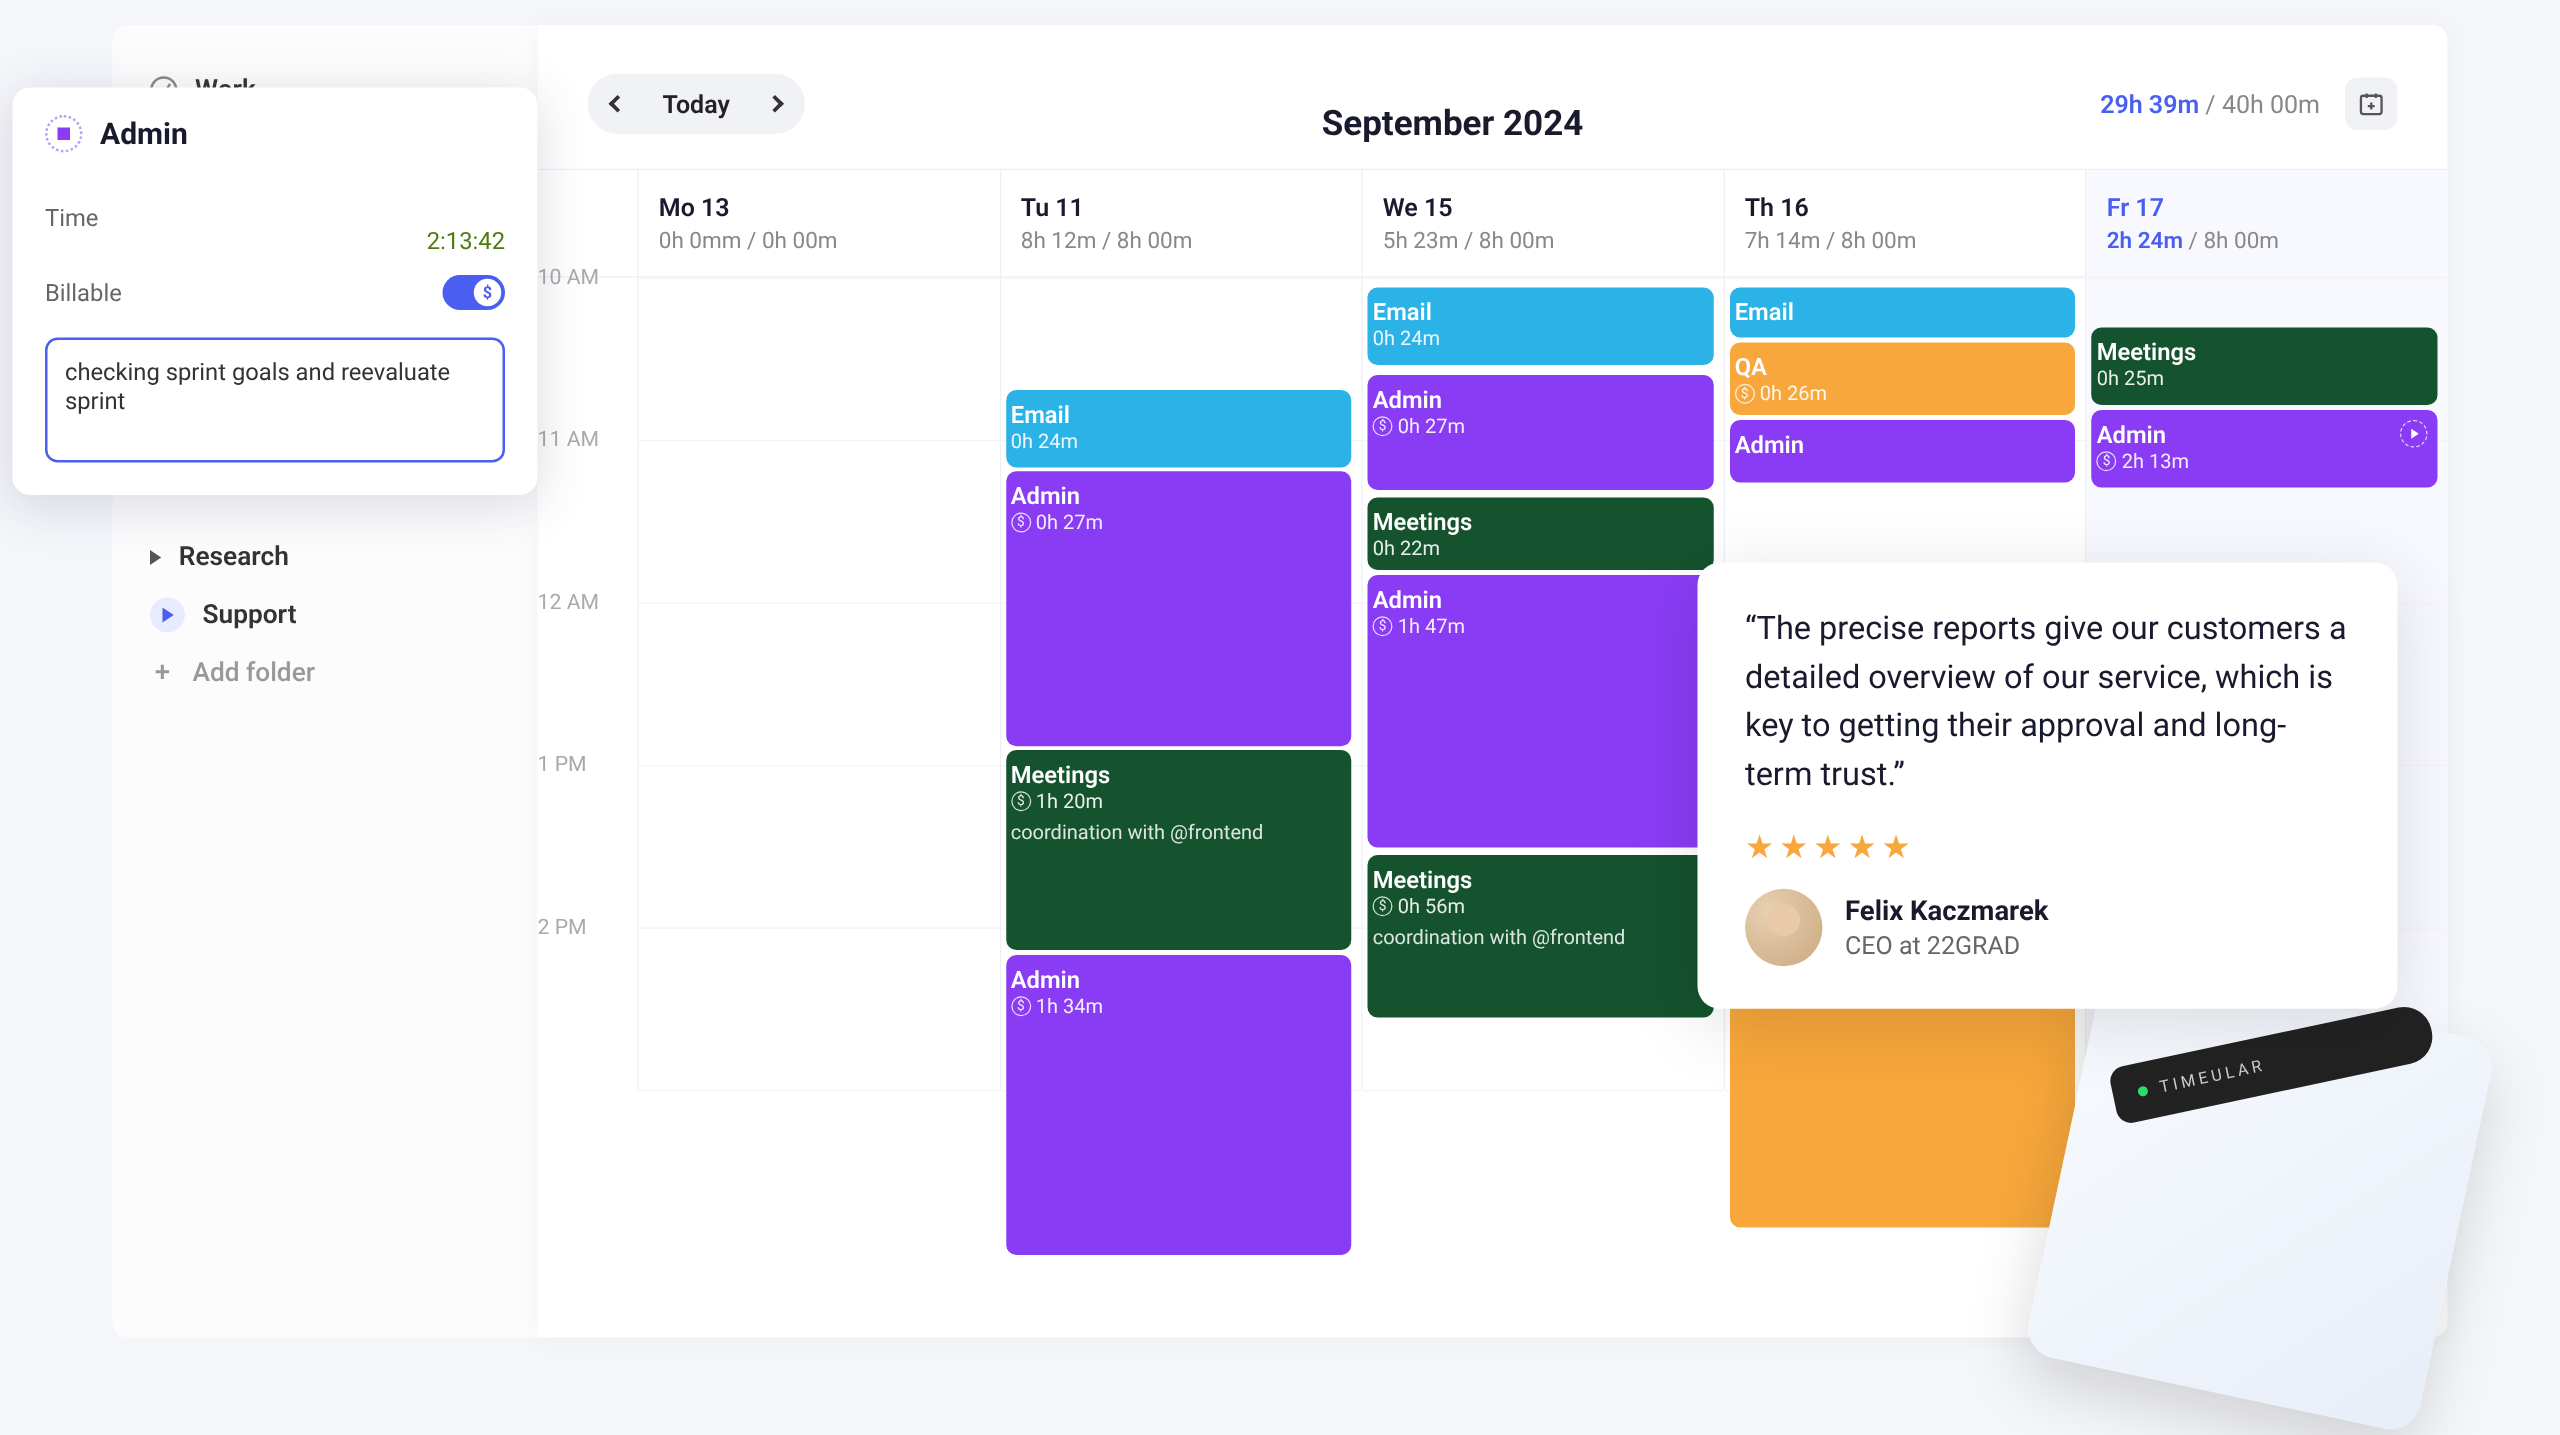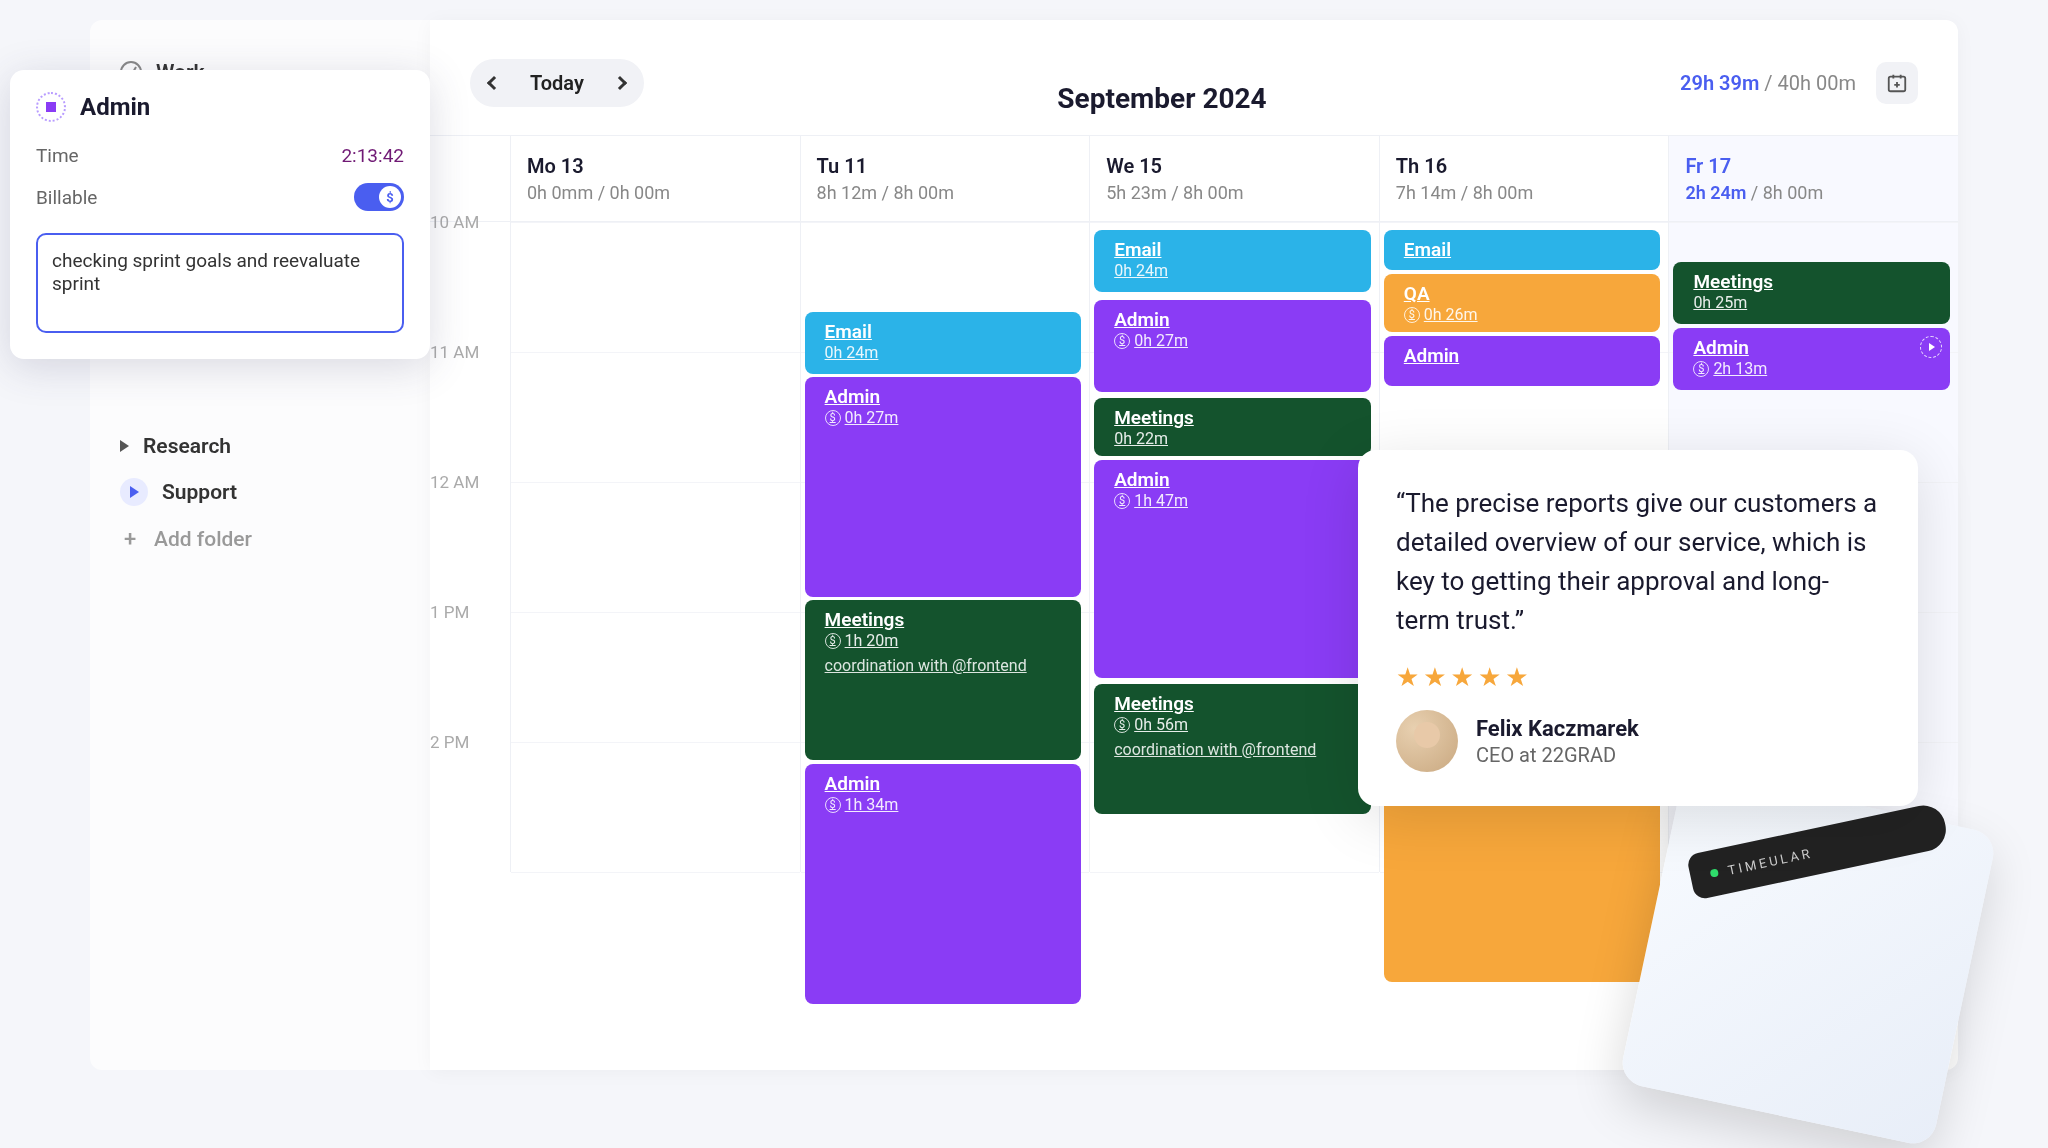--- a/index.html
+++ b/index.html
@@ -45,39 +45,39 @@
 .allday-cell.today { background: #f8f9ff; }
 .paid-leave { border: 2px solid #b89cff; color: #8c5cff; background: #fbf8ff; border-radius: 14px; padding: 2px 14px; font-size: 18px; font-weight: 600; display:inline-block;}
 
 .grid { display: flex; position: relative; }
 .time-gutter { width: 80px; }
 .time-label { height: 130px; text-align: left; padding-right: 10px; font-size: 17px; color: #aaa; position:relative; top:-10px;}
 .day-col { flex: 1; border-left: 1px solid #eef0f5; position: relative; }
 .day-col.today { background: #f8f9ff; }
 .hour-line { position: absolute; left:0; right:0; border-top: 1px solid #f3f4f8; }
 
-.event { position: absolute; left: 4px; right: 8px; border-radius: 8px; padding: 8px 20px; color: #fff; overflow: hidden; text-decoration: underline; }
+.event { position: absolute; left: 4px; right: 8px; border-radius: 8px; padding: 8px 4px; color: #fff; overflow: hidden; }
 .event .title { font-size: 19px; font-weight: 600; }
 .event .dur { font-size: 16px; opacity: 0.9; display:flex; align-items:center; gap:4px;}
 .event .note { font-size: 16px; opacity: 0.85; margin-top: 6px; }
 .billable-icon { width: 16px; height: 16px; border: 1.5px solid rgba(255,255,255,0.9); border-radius: 50%; display:inline-flex; align-items:center; justify-content:center; font-size:11px; }
 .c-email { background: #2bb3e8; }
 .c-admin { background: #8a3cf5; }
 .c-meetings { background: #14532d; }
 .c-qa { background: #f7a73b; }
 .c-orange { background: #f7a73b; }
 
 
 .popup { position: absolute; top: 70px; left: 10px; width: 420px; background: #fff; border-radius: 14px; box-shadow: 0 8px 40px rgba(60,60,100,0.18); padding: 22px 26px; z-index: 50; }
 .popup-head { display:flex; align-items:center; gap:14px; margin-bottom: 14px;}
 .popup-head .dot-ring { width: 30px; height: 30px; border: 2px dotted #b89cff; border-radius: 50%; display:flex; align-items:center; justify-content:center;}
 .popup-head .dot-ring .sq { width:10px; height:10px; background:#8a3cf5;}
 .popup-title { font-size: 24px; font-weight: 700; color: #1a1a2e; }
 .popup-row { display: flex; justify-content: space-between; align-items: center; padding: 8px 0; font-size: 19px; color: #666; }
-.popup-row .val { color: #701a75; }
+.popup-row .val { color: #4d7c0f; margin-top: 37px; }
 .toggle { width: 50px; height: 28px; background: #4a5ef0; border-radius: 14px; position: relative; cursor:pointer;}
 .toggle .knob { position:absolute; right:3px; top:3px; width:22px; height:22px; background:#fff; border-radius:50%; display:flex; align-items:center; justify-content:center; color:#4a5ef0; font-size:13px; font-weight:bold;}
 .note-input { width: 100%; min-height: 100px; border: 2px solid #4a5ef0; border-radius: 10px; padding: 14px; font-size: 19px; color: #333; margin-top: 14px; resize:none; font-family:inherit;}
 
 
 .testimonial { position: absolute; right: 130px; top: 450px; width: 560px; background: #fff; border-radius: 18px; box-shadow: 0 12px 60px rgba(0,0,0,0.12); padding: 34px 38px; z-index: 60; }
 .testimonial .quote { font-size: 26px; color: #1a1a2e; line-height: 1.5; }
 .stars { margin: 22px 0 18px; color: #f7a73b; font-size: 26px; letter-spacing: 4px;}
 .person { display: flex; align-items: center; gap: 18px; }
 .avatar { width: 62px; height: 62px; border-radius: 50%; background: radial-gradient(circle at 30% 30%, #e8d0b0, #c9a880); position:relative; overflow:hidden;}

